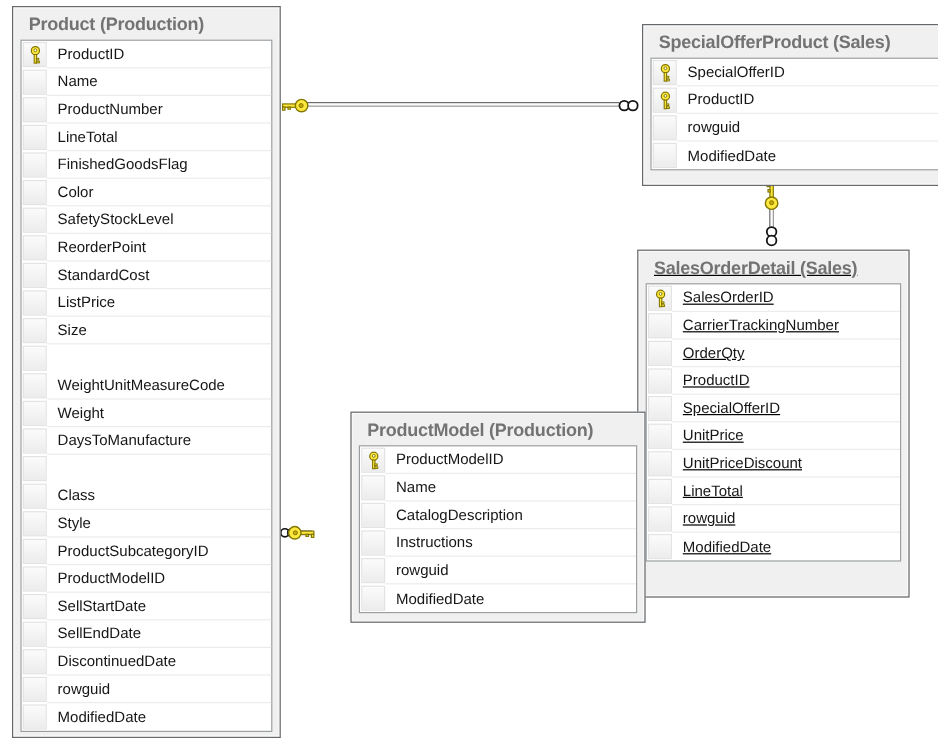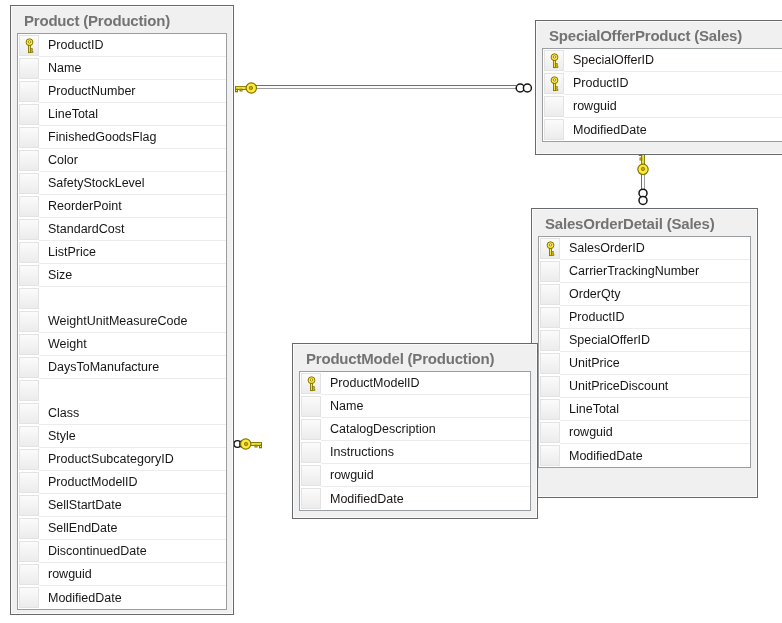--- a/index.html
+++ b/index.html
@@ -32,21 +32,21 @@
     flex:1;display:flex;align-items:center;
     font-size:12.5px;color:#161616;padding-left:9px;
     border-bottom:1px solid #ececec;box-sizing:border-box;
     white-space:nowrap;overflow:hidden;
   }
   .row:last-child .col-label{border-bottom:none;}
 
   
   .t-product{left:10px;top:5px;width:224px;height:610px;}
   .t-sop{left:535px;top:20px;width:264px;height:135px;}
-  .t-sod{left:531px;top:208px;width:227px;height:290px;}
+  .t-sod{left:531px;top:208px;width:227px;height:290px;text-decoration:underline;}
   .t-pm{left:260px;top:343px;width:246px;height:176px;margin-left:32px;}
 
   
   .hline{
     position:absolute;height:4px;box-sizing:border-box;background:#fbfbfb;
     border-top:1px solid #6e6e6e;border-bottom:1px solid #9c9c9c;
   }
   .vline{
     position:absolute;width:4px;box-sizing:border-box;background:#fbfbfb;
     border-left:1px solid #6e6e6e;border-right:1px solid #9c9c9c;

